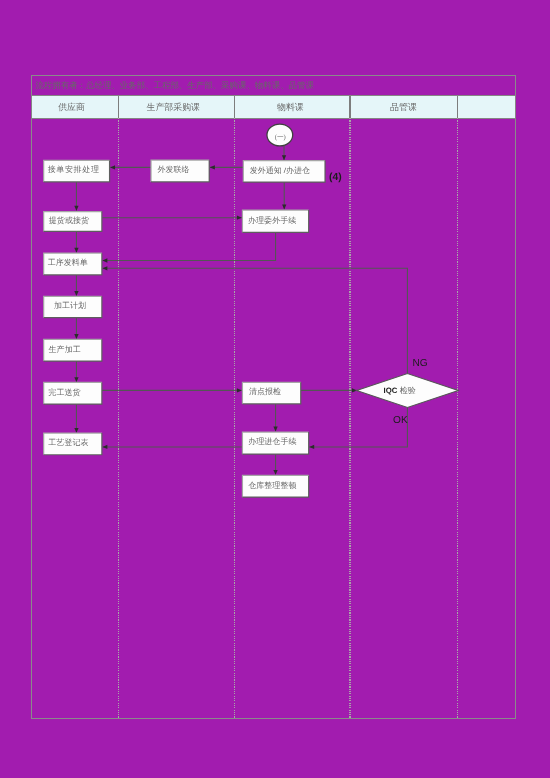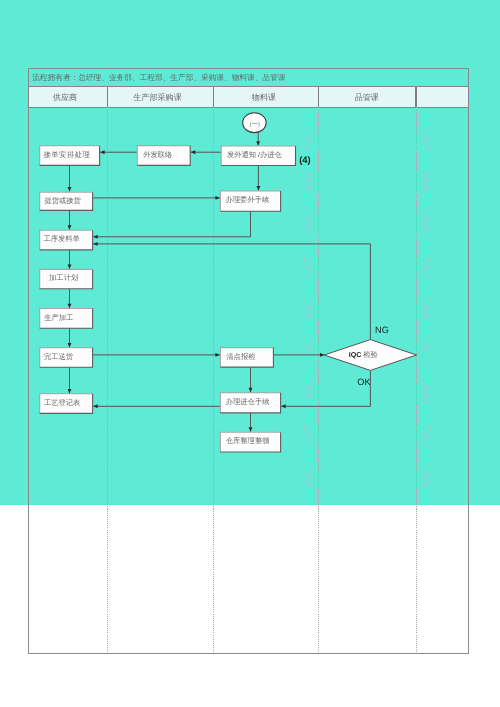--- a/index.html
+++ b/index.html
@@ -1,19 +1,19 @@
 <!DOCTYPE html>
 <html><head>
 <meta charset="utf-8">
 <style>
   html,body{margin:0;padding:0;background:#ffffff;}
   body{width:500px;height:707px;overflow:hidden;
        font-family:"Liberation Serif",serif;
        -webkit-font-smoothing:antialiased;text-rendering:geometricPrecision;}
-  #page{position:relative;width:500px;height:505px;background:#5eead4;text-decoration:underline;}
+  #page{position:relative;width:500px;height:707px;background:#a21caf;text-decoration:underline;}
   svg{display:block;}
   text{filter:saturate(0);}
   rect,line{shape-rendering:crispEdges;}
   .chtext{font-family:"Liberation Serif",serif;fill:#676767;}
   .lat{font-family:"Liberation Sans",sans-serif;fill:#1c1c1c;}
   .edge{fill:none;stroke:#555555;stroke-width:1;}
   .boxf{fill:#fdfdfd;}
   .boxlt{fill:none;stroke:#a6a6a6;stroke-width:1.1;}
   .boxrb{fill:none;stroke:#5e5e5e;stroke-width:1.1;}
 </style>

